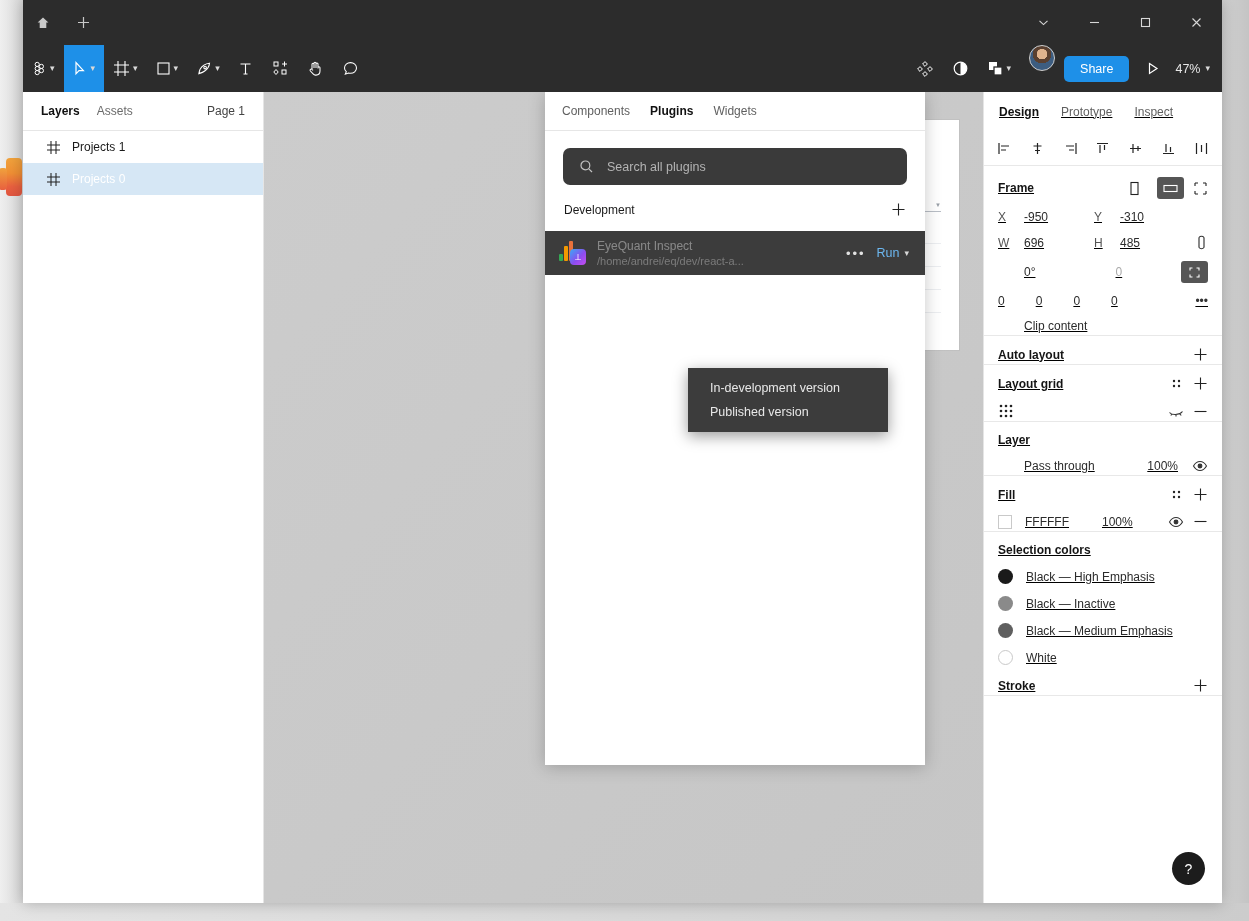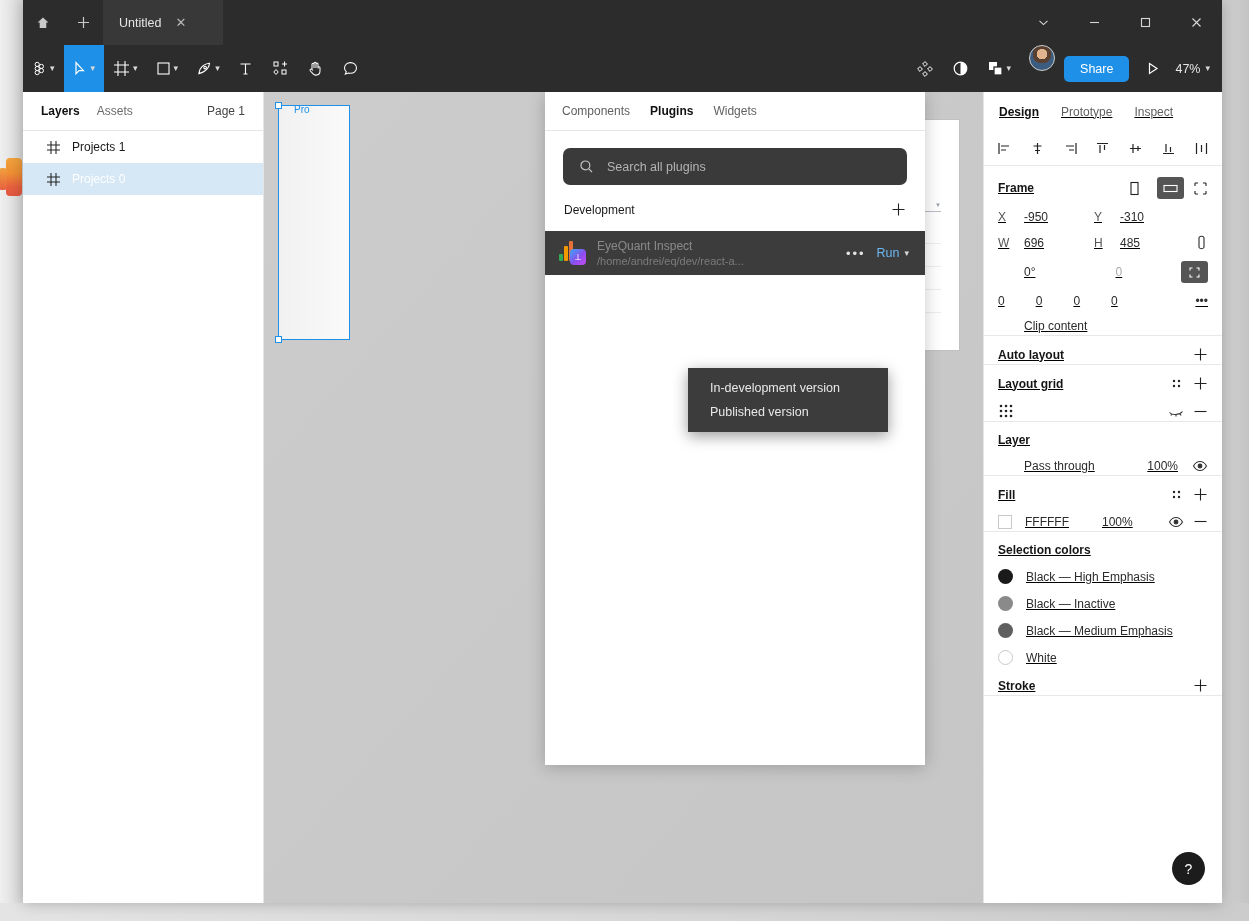--- a/index.html
+++ b/index.html
@@ -306,24 +306,20 @@
       <div class="tb-btn">
         <svg width="16" height="16" viewBox="0 0 16 16">
             <path d="M8 2.6 2.6 7.4v.2h2.1V13h6.6V7.6h2.1v-.2z" fill="currentColor"></path>
           </svg>
       </div>
       <div class="tb-btn">
         <svg width="15" height="15" viewBox="0 0 15 15">
             <path d="M7.5 2v11M2 7.5h11" stroke="currentColor" stroke-width="1.2"></path>
           </svg>
       </div>
-      <div class="tab">
-        <span>Untitled</span>
-        <span class="close">✕</span>
-      </div>
       <div class="titlebar-spacer"></div>
       <div class="win-ctrl">
         <svg width="13" height="13" viewBox="0 0 13 13">
             <path d="M2.5 4.8 6.5 8.6l4-3.8" stroke="currentColor" stroke-width="1.1" fill="none"></path>
           </svg>
       </div>
       <div class="win-ctrl">
         <svg width="13" height="13" viewBox="0 0 13 13">
             <path d="M2 6.5h9" stroke="currentColor" stroke-width="1.1"></path>
           </svg>
@@ -452,25 +448,20 @@
             <svg width="13" height="13" viewBox="0 0 13 13" stroke="#222" stroke-width="1.05">
                 <path d="M4 0v13M9 0v13M0 4h13M0 9h13"></path>
               </svg>
           </span>
           <span>Projects 0</span>
         </div>
       </div>
 
       <div class="canvas">
 
-        <div class="sel-frame">
-          <span class="sel-frame-label">Pro</span>
-          <span class="handle tl"></span>
-          <span class="handle bl"></span>
-        </div>
 
         <div class="artboard-wrap">
           <div class="artboard-label">Projects 1</div>
           <div class="artboard">
             <div class="ab-title">PROJECTS</div>
             <div class="ab-create">
               <div class="ab-plus">+</div>
               <div class="ab-create-label">Create new project</div>
             </div>
             <div class="ab-hint">Drag and drop analyses to move them from one project to another.</div>

